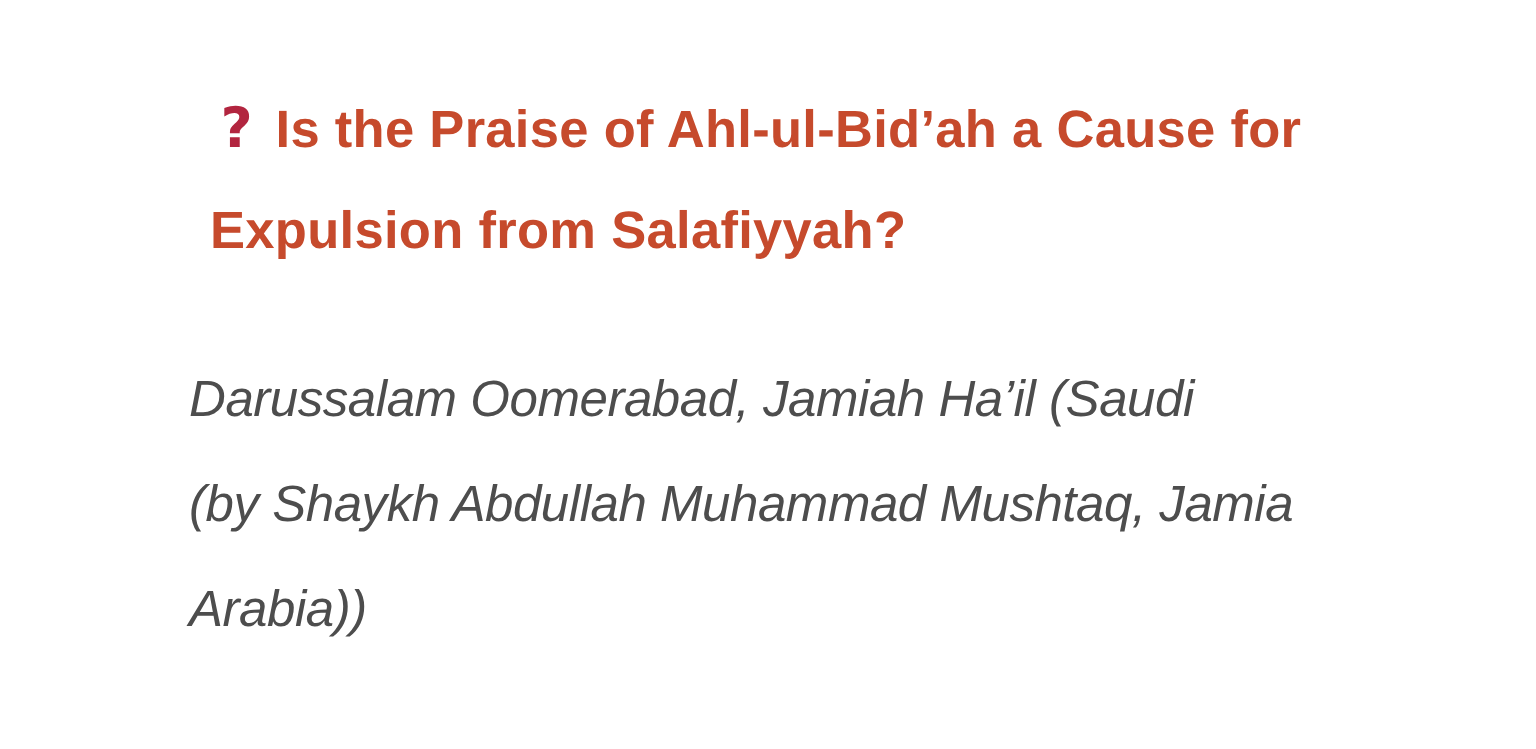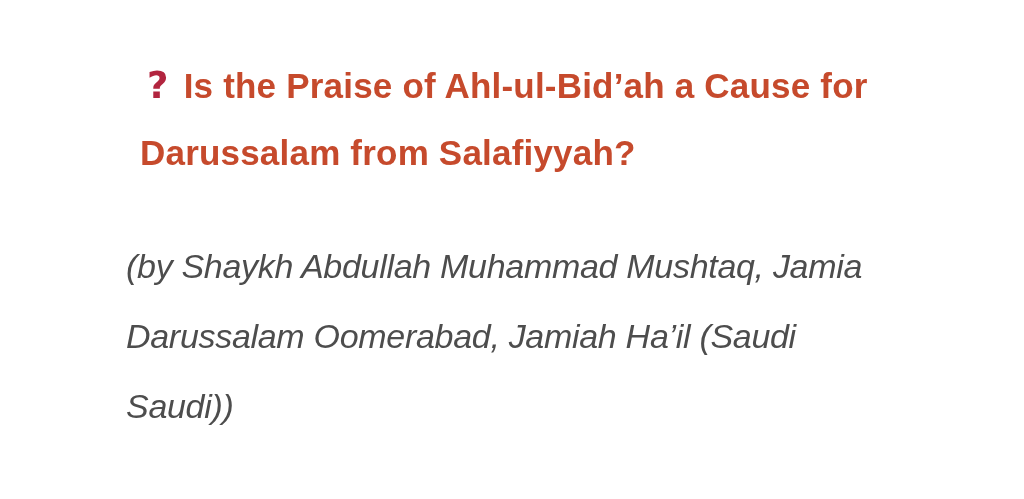--- a/index.html
+++ b/index.html
@@ -59,21 +59,21 @@
   .byline-line {
     display: block;
   }
 </style>
 </head>
 <body>
 
 <div class="page">
   <h1 class="title">
     <span class="qmark">?</span><span class="title-line">Is the Praise of Ahl-ul-Bid’ah a Cause for</span>
-    <span class="title-line block">Darussalam from Salafiyyah?</span>
+    <span class="title-line block">Expulsion from Salafiyyah?</span>
   </h1>
 
   <p class="byline">
+    <span class="byline-line">Darussalam Oomerabad, Jamiah Ha’il (Saudi</span>
     <span class="byline-line">(by Shaykh Abdullah Muhammad Mushtaq, Jamia</span>
-    <span class="byline-line">Darussalam Oomerabad, Jamiah Ha’il (Saudi</span>
-    <span class="byline-line">Saudi))</span>
+    <span class="byline-line">Arabia))</span>
   </p>
 </div>
 
 </body></html>

